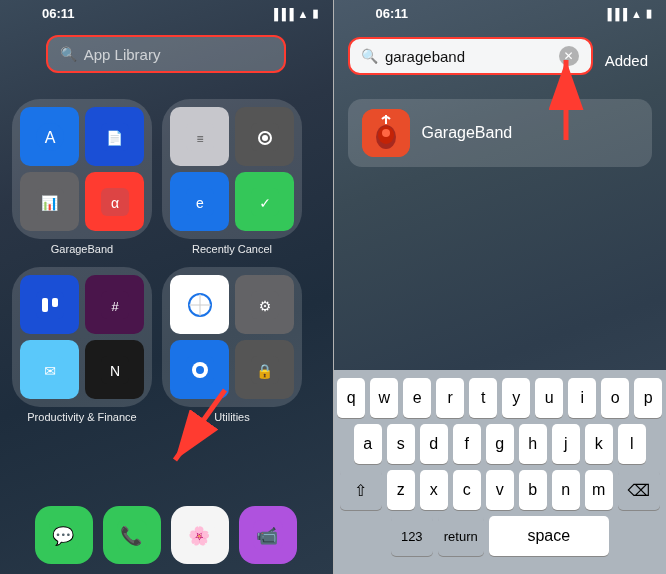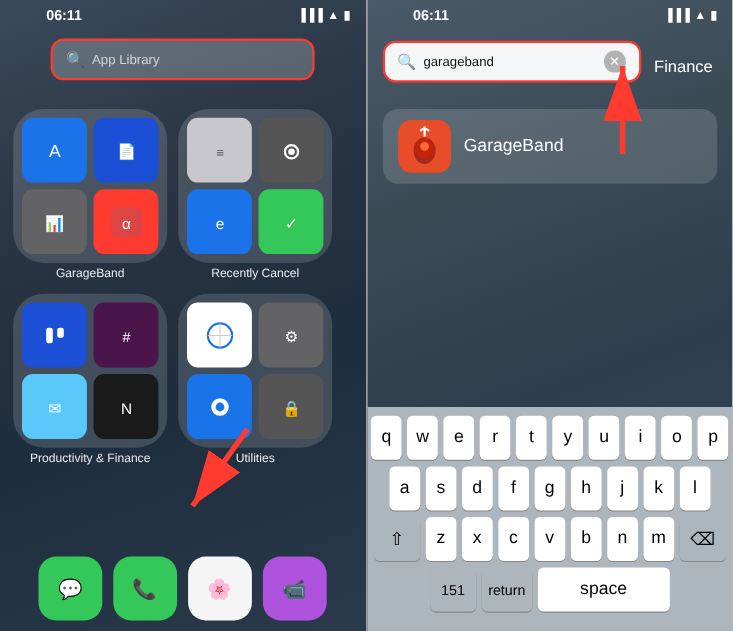--- a/index.html
+++ b/index.html
@@ -64,21 +64,21 @@
       border: 2.5px solid #ff3b30;
       background: rgba(255,255,255,0.22);
     }
 
     .search-icon-char {
       font-size: 14px;
       color: rgba(255,255,255,0.7);
     }
 
     .search-text {
-      font-size: 12px;
+      font-size: 15px;
       color: rgba(255,255,255,0.7);
     }
 
     .search-text.typed {
       color: #222;
       font-weight: 400;
     }
 
     .search-bar-right {
       background: rgba(255,255,255,0.95);
@@ -478,21 +478,21 @@
       <span>▮</span>
     </div>
   </div>
 
   <div class="search-bar-wrapper">
     <div class="search-bar search-bar-right" style="flex:1;min-width:0;">
       <span class="search-icon-char">🔍</span>
       <span class="search-text typed" style="flex:1;">garageband</span>
       <div class="clear-btn">✕</div>
     </div>
-    <span class="cancel-btn">Finance</span>
+    <span class="cancel-btn">Added</span>
   </div>
 
   <div class="search-results">
     <div class="result-item">
       <div class="result-icon" style="background:#e84d2a;">
         <svg width="48" height="48" viewBox="0 0 48 48">
           <rect width="48" height="48" rx="12" fill="#e84d2a"></rect>
           <ellipse cx="24" cy="28" rx="10" ry="12" fill="#8B1A1A" opacity="0.7"></ellipse>
           <ellipse cx="24" cy="26" rx="8" ry="9" fill="#cc2200" opacity="0.8"></ellipse>
           <circle cx="24" cy="24" r="4" fill="#ff6644"></circle>
@@ -542,18 +542,18 @@
       <div class="key">z</div>
       <div class="key">x</div>
       <div class="key">c</div>
       <div class="key">v</div>
       <div class="key">b</div>
       <div class="key">n</div>
       <div class="key">m</div>
       <div class="key dark wide">⌫</div>
     </div>
     <div class="key-row">
-      <div class="key dark wide" style="font-size:13px;">151</div>
+      <div class="key dark wide" style="font-size:13px;">123</div>
       <div class="key dark wide" style="font-size:13px;">return</div>
       <div class="key" style="min-width:120px;">space</div>
     </div>
   </div>
 </div>
 
 </body></html>

